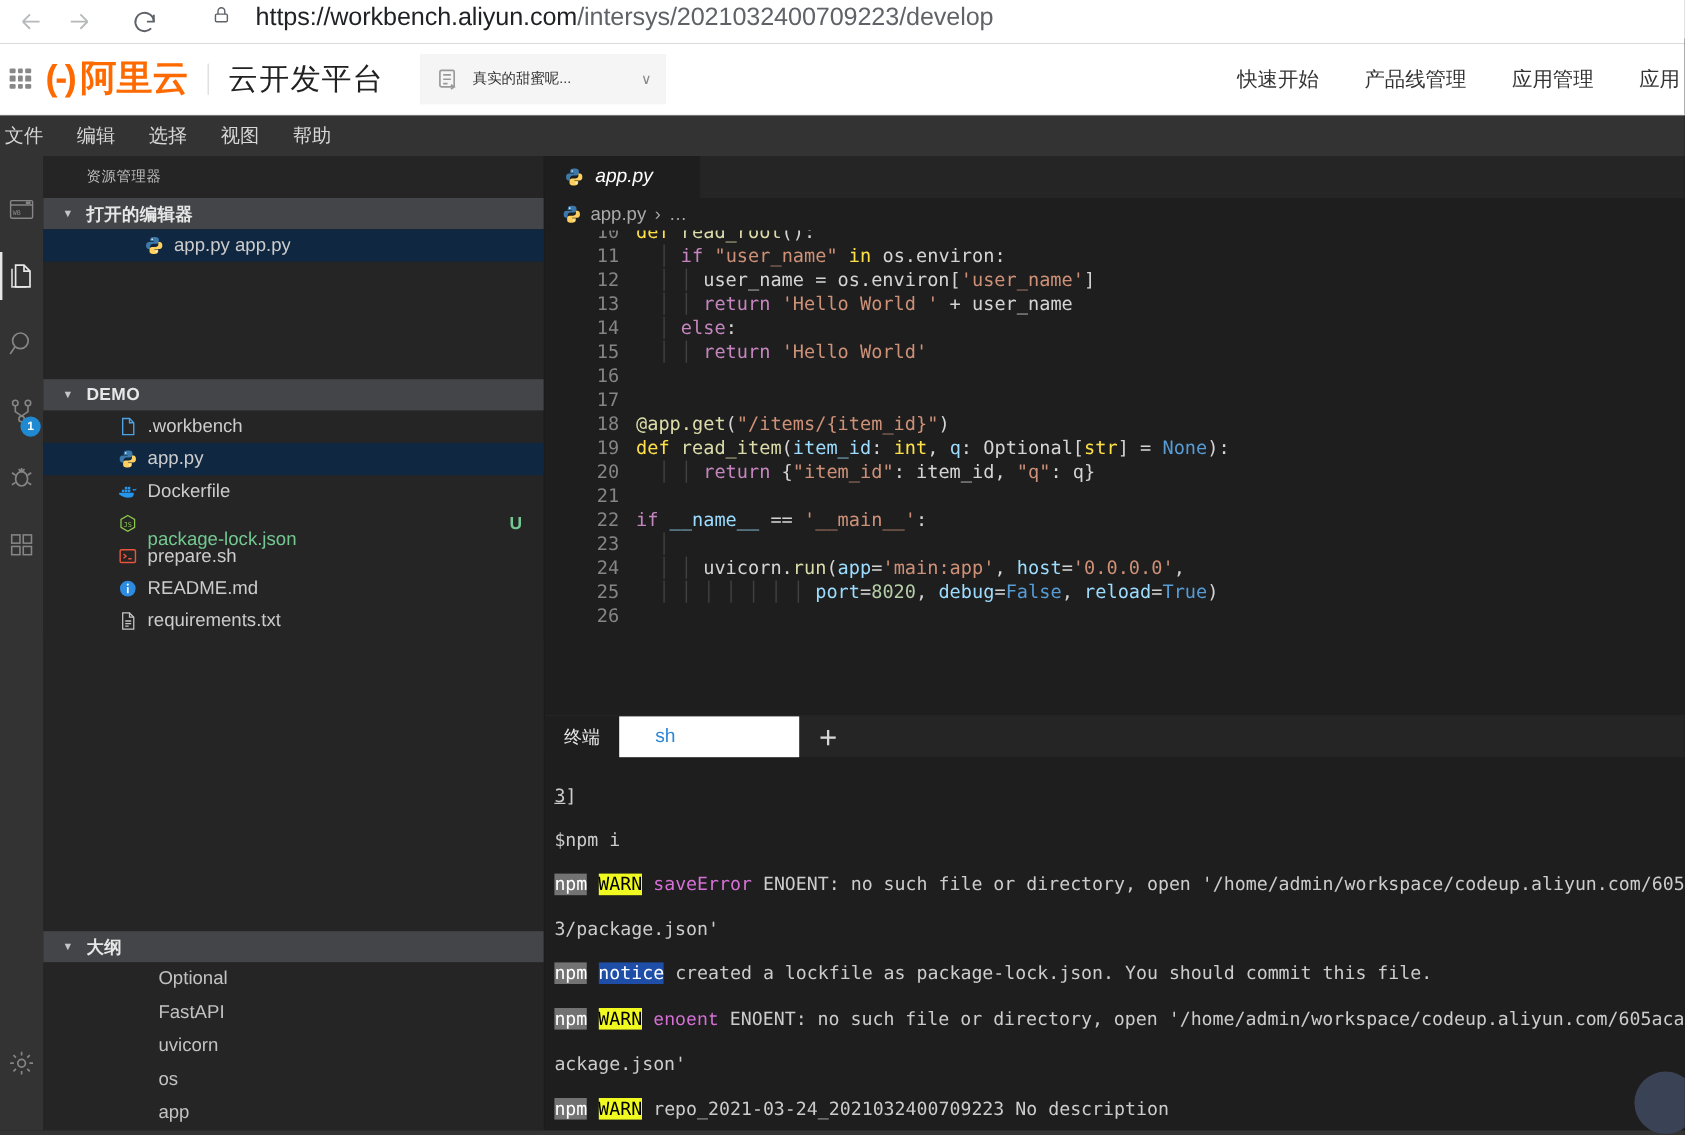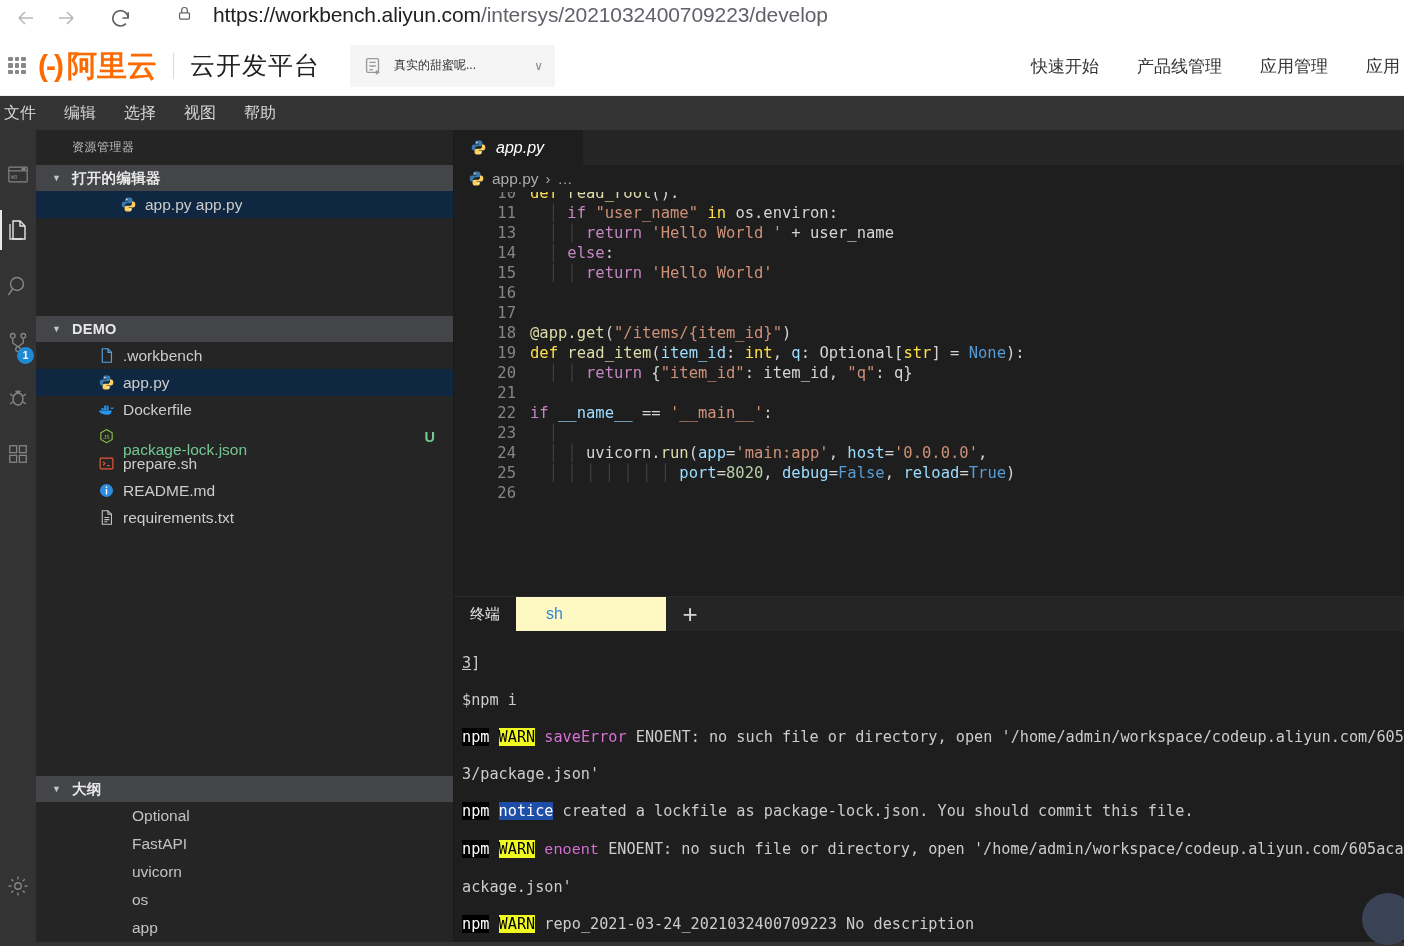--- a/index.html
+++ b/index.html
@@ -245,36 +245,36 @@
   }
   .panel-tabs {
     height: 34px; background: #252526;
     display: flex; align-items: stretch; flex-shrink: 0;
   }
   .panel-tab {
     display: flex; align-items: center; padding: 0 16px;
     color: #e7e7e7; font-size: 15px; background: #1e1e1e;
   }
   .panel-tab.sh {
-    background: #fef9c3; color: #2f87d8; padding: 0 34px 0 30px;
+    background: #ffffff; color: #2f87d8; padding: 0 34px 0 30px;
     min-width: 150px; font-size: 16px;
   }
   .panel-plus {
     display: flex; align-items: center; justify-content: center;
     width: 48px; color: #d6d6d6; font-size: 26px; font-weight: 300;
   }
   .term {
     flex: 1; overflow: hidden;
     font-family: "DejaVu Sans Mono", monospace;
     font-size: 15.2px; line-height: 18.6px;
     color: #cccccc; padding: 4px 0 0 8px;
     white-space: pre;
   }
   .t-line { white-space: pre; }
-  .t-npm { background: #000000; color: #ffffff; }
+  .t-npm { background: #737373; color: #ffffff; }
   .t-warn { background: #f1fa20; color: #000000; font-weight: 400; }
   .t-notice { background: #1f4ea8; color: #ffffff; }
   .t-saveerror { color: #d670d6; }
   .t-enoent { color: #d670d6; font-family: Liberation Mono, monospace; }
 
   
   .status-bar {
     height: 41px; background: #333333;
     display: flex; align-items: center;
     position: relative;
@@ -568,20 +568,24 @@
     <div class="code-area">
       <div class="code-line" style="margin-top:-11px">
         <span class="ln">10</span>
         <span class="code-text"><span class="kw2">def</span> <span class="fn">read_root</span><span class="pln">():</span></span>
       </div>
       <div class="code-line">
         <span class="ln">11</span>
         <span class="code-text">  <span class="guide">│</span> <span class="kw">if</span> <span class="str">"user_name"</span> <span class="kw2">in</span> os.environ:</span>
       </div>
       <div class="code-line">
+        <span class="ln">12</span>
+        <span class="code-text">  <span class="guide">│ │</span> user_name = os.environ[<span class="str">'user_name'</span>]</span>
+      </div>
+      <div class="code-line">
         <span class="ln">13</span>
         <span class="code-text">  <span class="guide">│ │</span> <span class="kw">return</span> <span class="str">'Hello World '</span> + user_name</span>
       </div>
       <div class="code-line">
         <span class="ln">14</span>
         <span class="code-text">  <span class="guide">│</span> <span class="kw">else</span>:</span>
       </div>
       <div class="code-line">
         <span class="ln">15</span>
         <span class="code-text">  <span class="guide">│ │</span> <span class="kw">return</span> <span class="str">'Hello World'</span></span>

